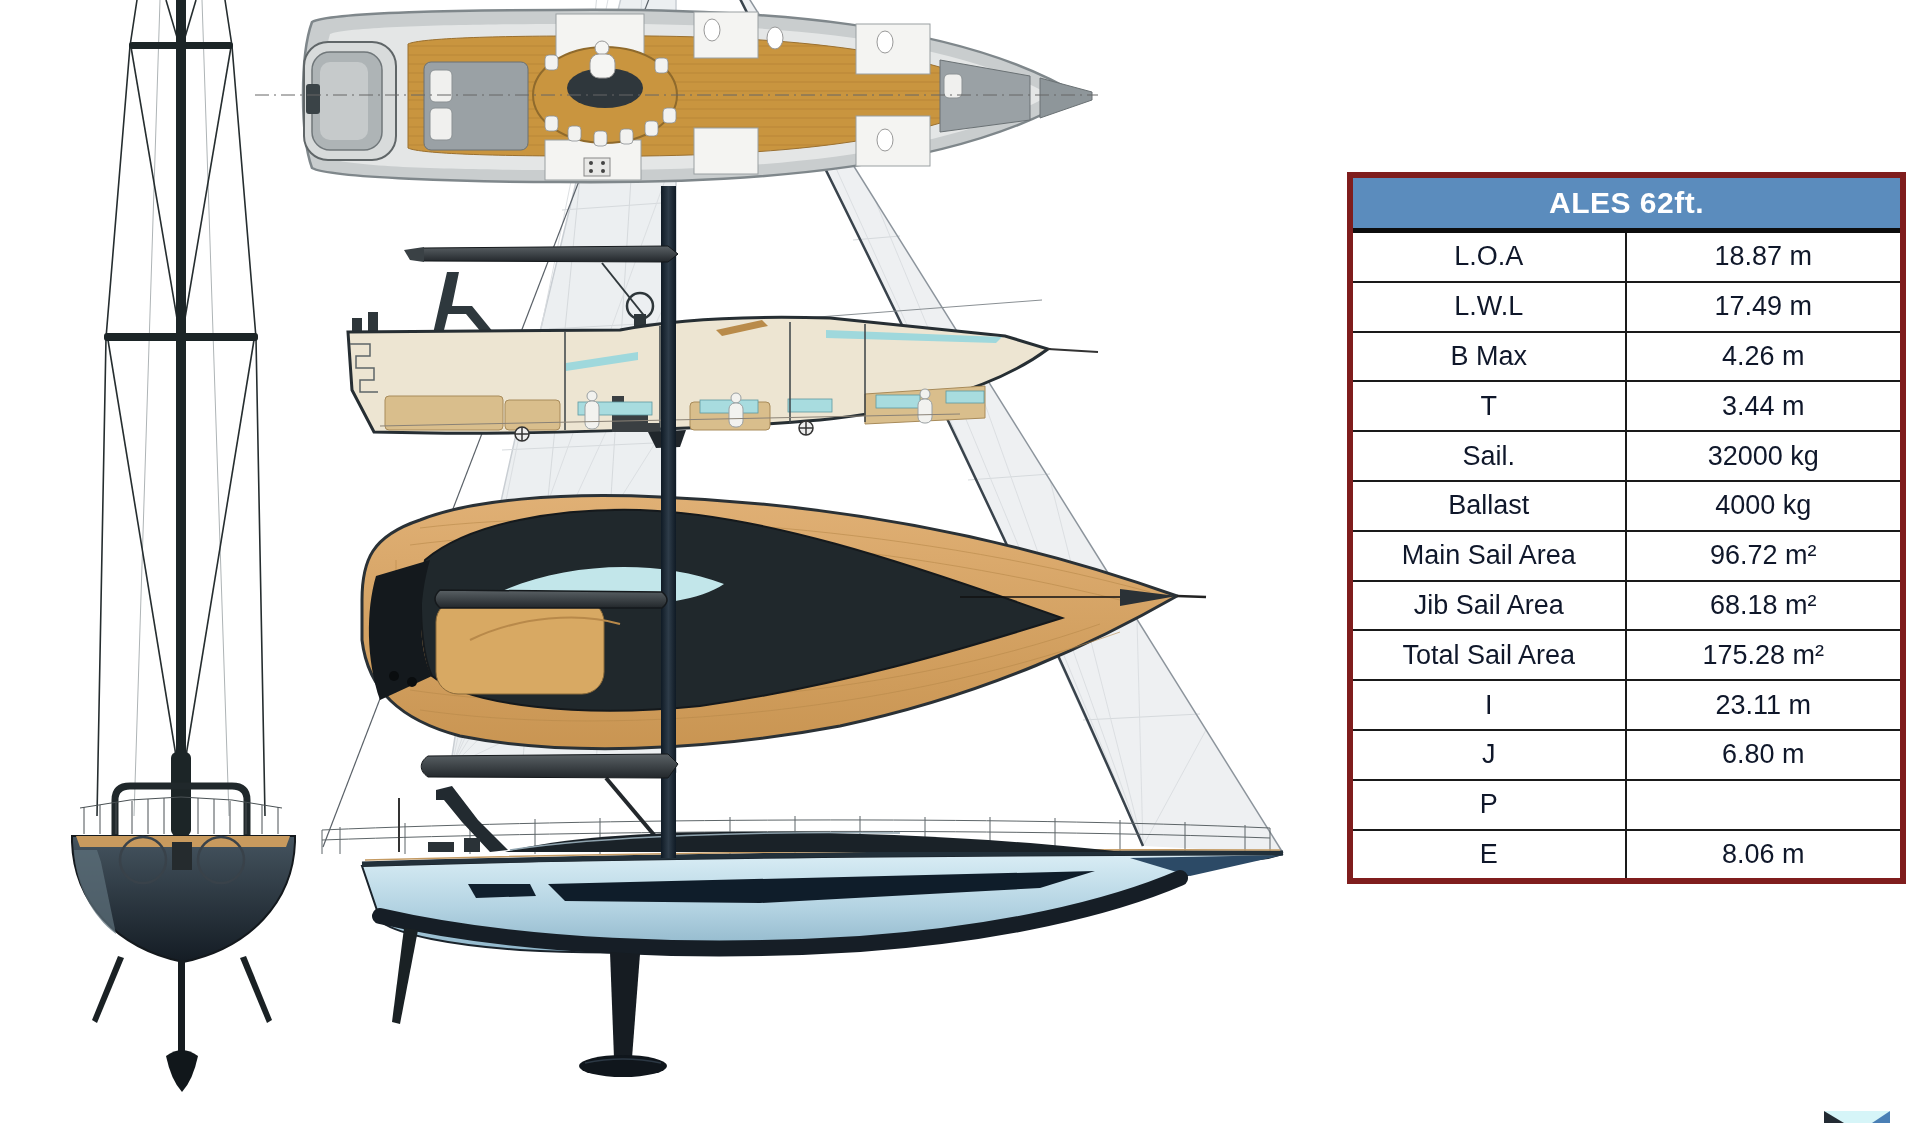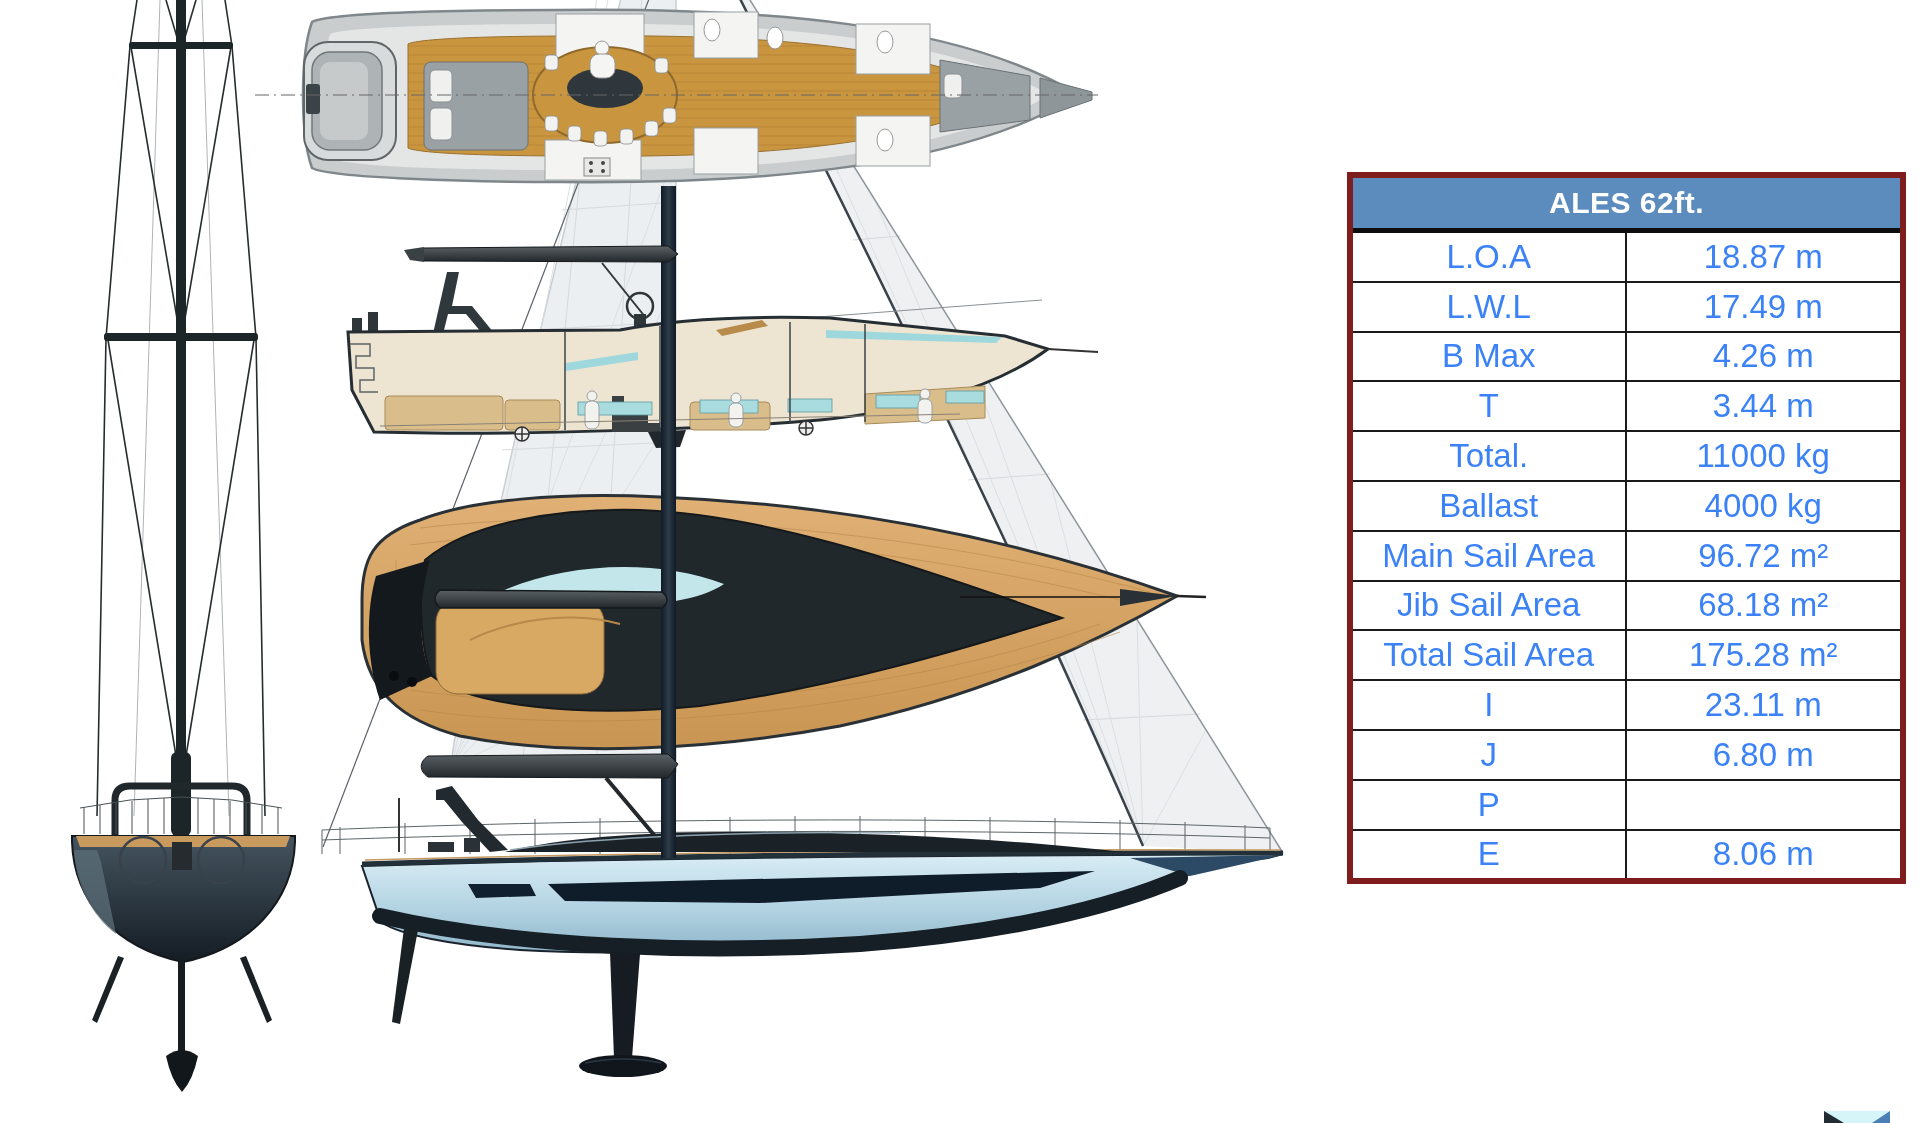--- a/index.html
+++ b/index.html
@@ -15,21 +15,21 @@
   }
   .spec-header{
     height:50px;background:#5b8cbd;border-bottom:5px solid #0d0d0d;
     display:flex;align-items:center;justify-content:center;
     color:#ffffff;font-size:30px;font-weight:bold;letter-spacing:.5px;
   }
   .spec-row{display:flex;height:47.8px;border-top:2px solid #1a1a1a;}
   .spec-row:first-child{border-top:none;}
   .spec-row .cell{
     display:flex;align-items:center;justify-content:center;
-    font-size:33px;color:#3b82f6;box-sizing:border-box;
+    font-size:27px;color:#0f172a;box-sizing:border-box;
   }
   .spec-row .label{width:50%;border-right:2px solid #1a1a1a;}
   .spec-row .value{width:50%;border-radius:7px;}
 </style>
 </head>
 <body>
 
 <svg id="scene" width="1920" height="1123" viewBox="0 0 1920 1123" xmlns="http://www.w3.org/2000/svg">
   <defs>
     <linearGradient id="gHull4" x1="0" y1="0" x2="0" y2="1">
@@ -366,22 +366,22 @@
       </div>
       <div class="spec-row">
         <div class="cell label">B Max</div>
         <div class="cell value">4.26 m</div>
       </div>
       <div class="spec-row">
         <div class="cell label">T</div>
         <div class="cell value">3.44 m</div>
       </div>
       <div class="spec-row">
-        <div class="cell label">Total.</div>
-        <div class="cell value">11000 kg</div>
+        <div class="cell label">Sail.</div>
+        <div class="cell value">32000 kg</div>
       </div>
       <div class="spec-row">
         <div class="cell label">Ballast</div>
         <div class="cell value">4000 kg</div>
       </div>
       <div class="spec-row">
         <div class="cell label">Main Sail Area</div>
         <div class="cell value">96.72 m²</div>
       </div>
       <div class="spec-row">

